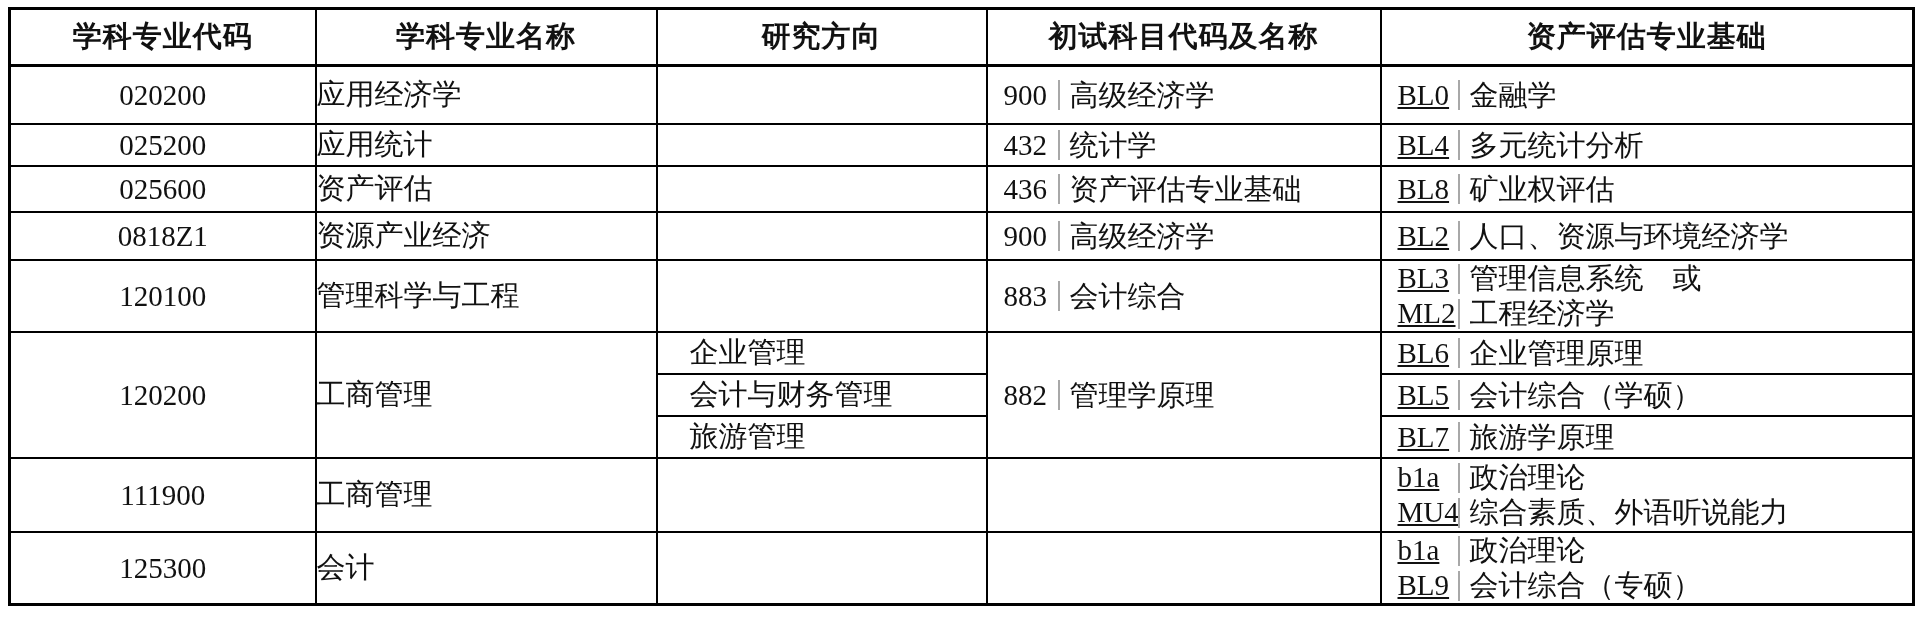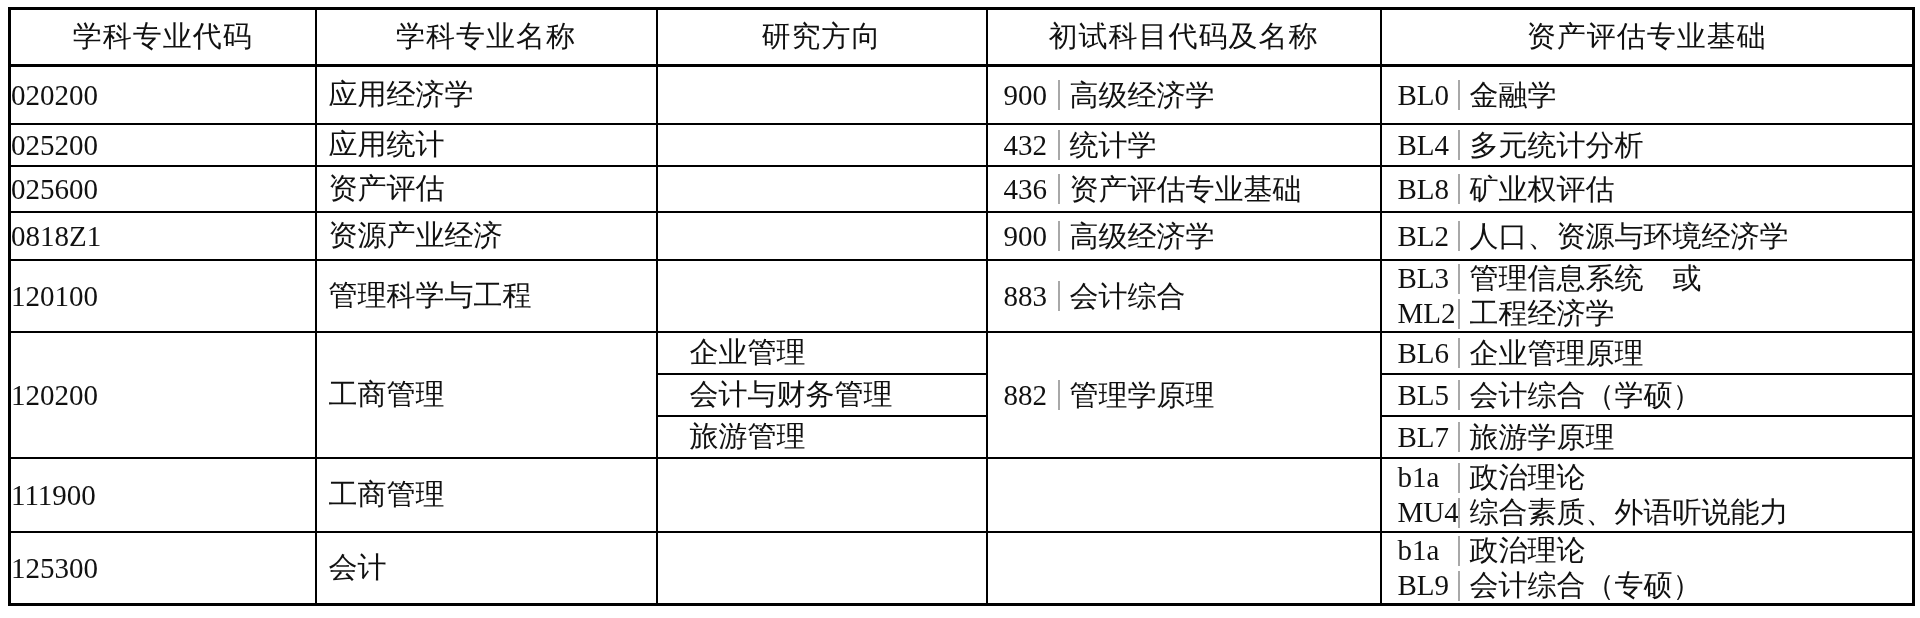--- a/index.html
+++ b/index.html
@@ -1,29 +1,29 @@
 <!DOCTYPE html>
 <html><head>
 <meta charset="utf-8">
 <style>
   html,body{margin:0;padding:0;background:#ffffff;}
   body{width:1920px;height:618px;font-family:"Liberation Serif","DejaVu Serif",serif;color:#111;}
   .wrap{padding:7px 8px;}
   table{border-collapse:collapse;table-layout:fixed;width:1904px;border:3px solid #000;}
   td,th{border:2px solid #000;font-size:29px;font-weight:normal;vertical-align:middle;padding:0;overflow:hidden;}
-  thead th{border-bottom:3px solid #000;text-align:center;height:54px;letter-spacing:1px;}
+  thead th{border-bottom:3px solid #000;text-align:center;height:54px;letter-spacing:1px;font-weight:bold;}
   tr.h56 td{height:56px;} tr.h40 td{height:40px;} tr.h44 td{height:44px;}
   tr.h46 td{height:46px;} tr.h70 td{height:70px;} tr.h72 td{height:72px;}
-  .c-code{}
-  .c-name{text-align:left;padding-left:12px;}
+  .c-code{text-align:center;}
+  .c-name{text-align:left;}
   .c-dir{text-align:left;padding-left:32px;}
   .pairs{display:flex;flex-direction:column;justify-content:center;}
   .pair{display:flex;align-items:center;padding-left:16px;line-height:35px;}
   .code{flex:none;text-align:left;}
-  .c4{width:50px;} .c5{width:56px;}
+  .c4{width:50px;} .c5{width:56px;text-decoration:underline;}
   .vdiv{flex:none;width:0;border-left:2px solid #a8a8a8;height:30px;margin:0 10px 0 4px;}
   .pname{white-space:nowrap;}
 </style>
 </head>
 <body>
 
 <div class="wrap">
 <table>
   <colgroup>
     <col style="width:306px">

